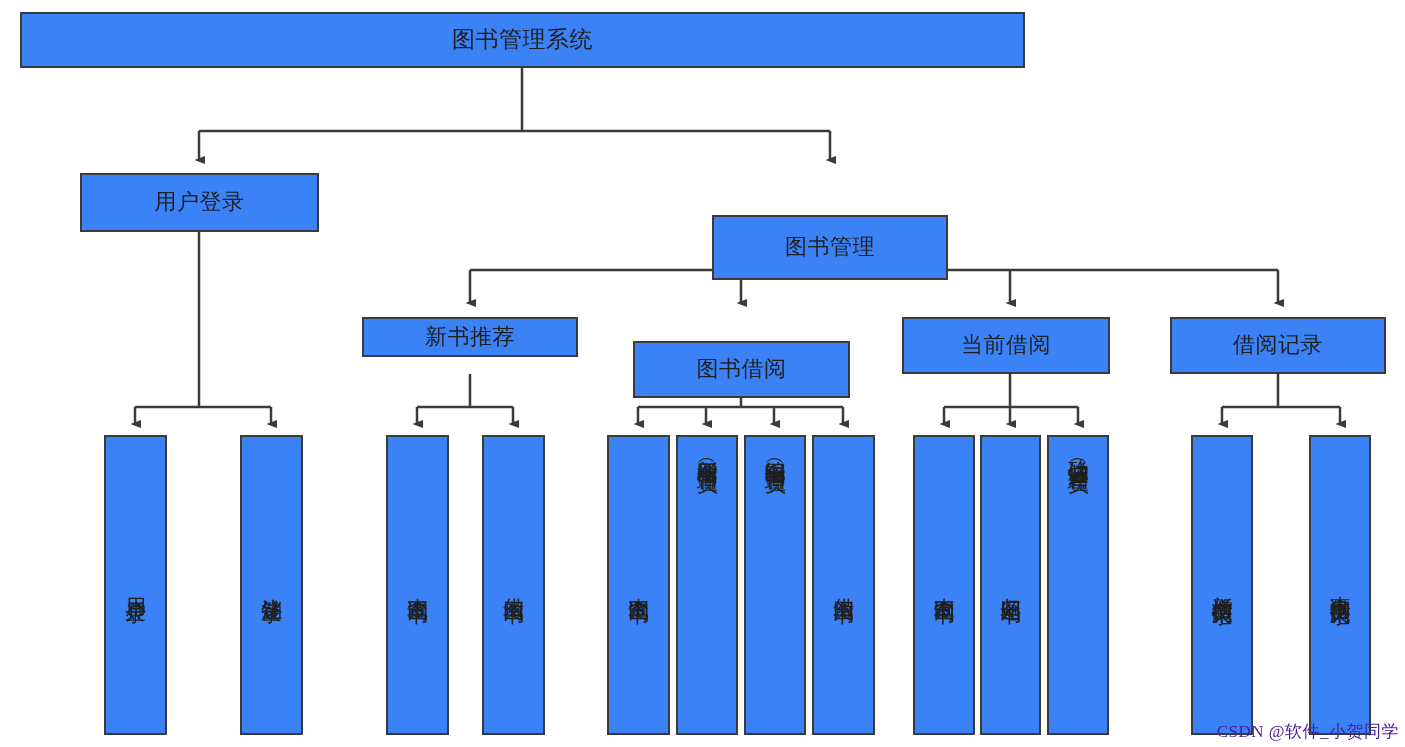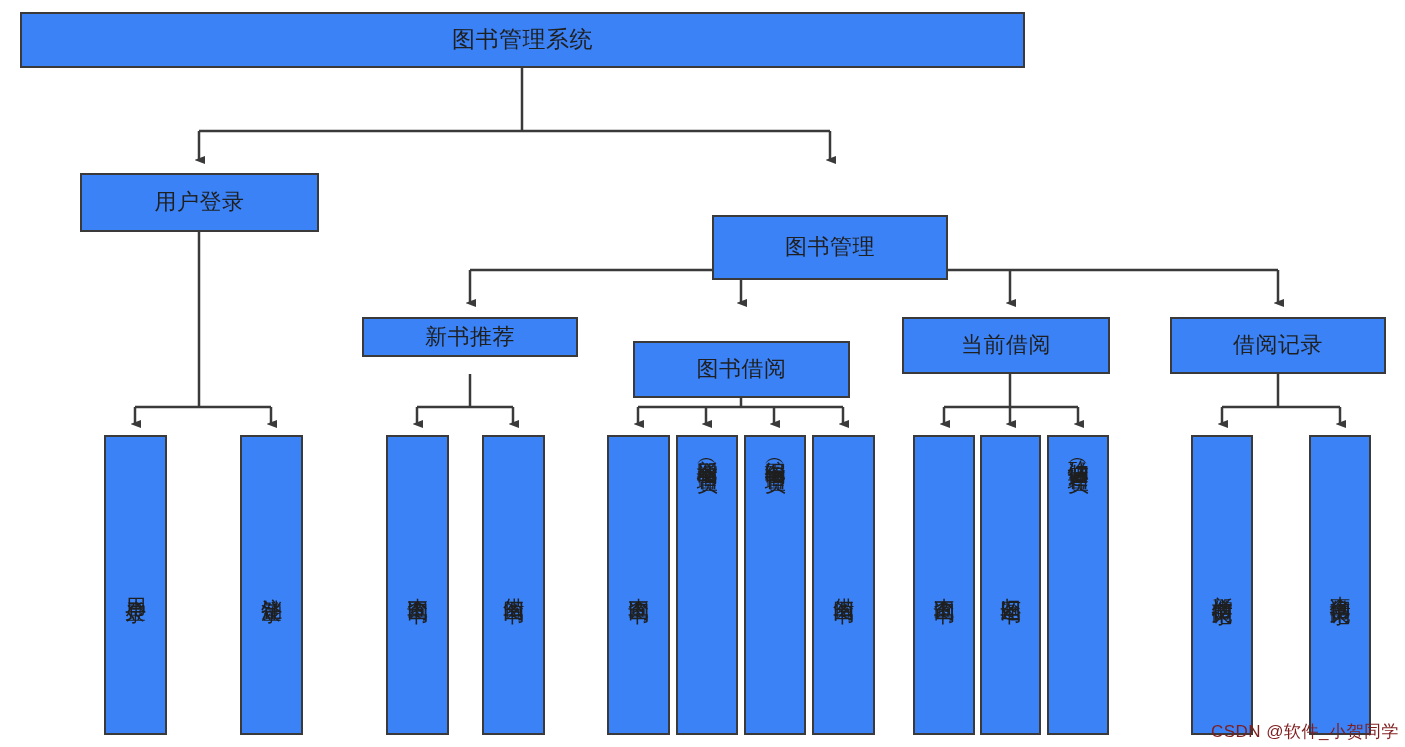--- a/index.html
+++ b/index.html
@@ -67,25 +67,25 @@
   }
   .node.vert.centered {
     align-items: center;
     padding-top: 0;
   }
   .watermark {
     position: absolute;
     right: 6px;
     bottom: 4px;
     font-size: 17px;
-    color: #7f1d1d;
+    color: #4c1d95;
     letter-spacing: 0.5px;
     z-index: 6;
     white-space: nowrap;
-    font-family: Liberation Sans, sans-serif;
+    font-family: Liberation Serif, serif;
   }
 </style>
 </head>
 <body>
 
 <div id="canvas">
 
   <svg class="edges" viewBox="0 0 1405 747" xmlns="http://www.w3.org/2000/svg">
     <defs>
       <marker id="arrow" markerWidth="10" markerHeight="10" refX="4" refY="6" orient="auto" markerUnits="userSpaceOnUse">

